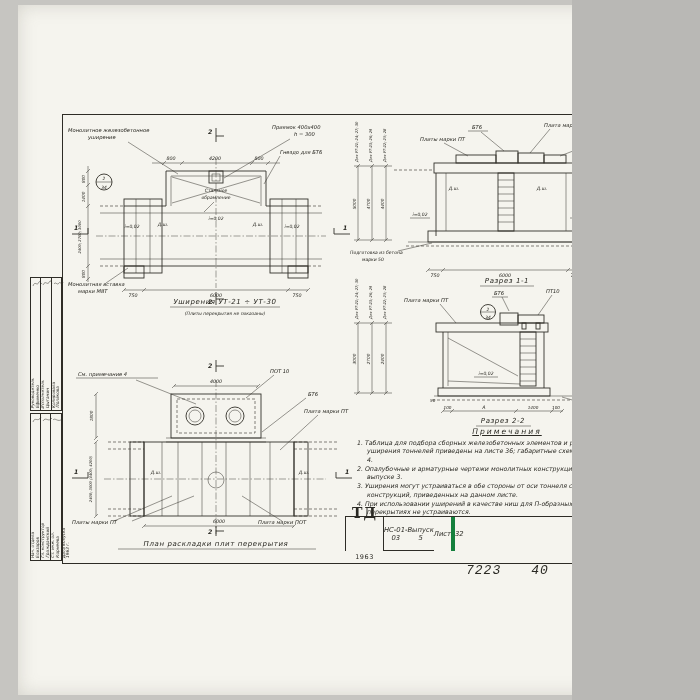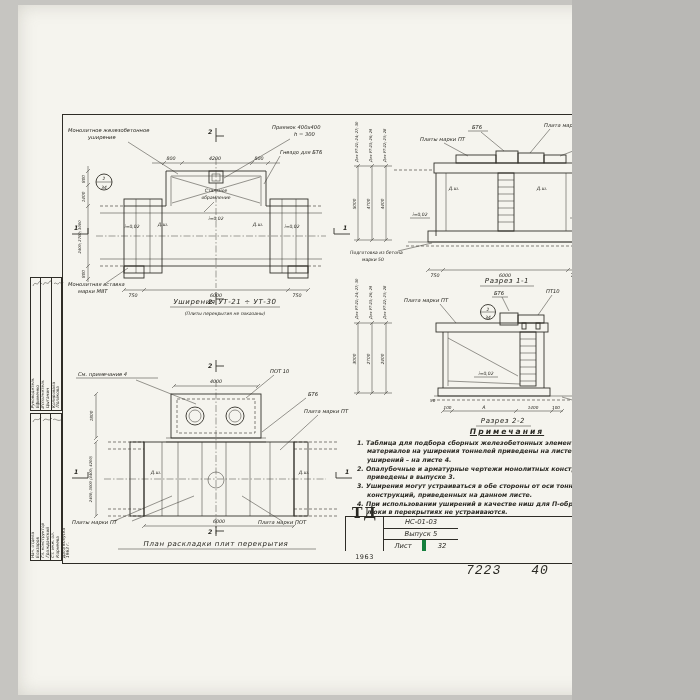--- a/index.html
+++ b/index.html
@@ -17,31 +17,31 @@
   svg text{font-family:"DejaVu Sans",sans-serif;fill:#26251f;font-style:italic;stroke:none;}
   .lbl{font-size:5.2px;}
   .sm{font-size:4.5px;}
   .dim{font-size:4.8px;}
   .rot{font-size:4.2px;}
   .forlbl{font-size:3.7px;}
   .ttl{font-size:7px;letter-spacing:.6px;}
   .mk{font-size:6.2px;font-weight:bold;}
   .co{font-size:4.4px;}
   
-  .notes{position:absolute;left:357px;top:427px;width:300px;font-style:italic;font-weight:bold;}
+  .notes{position:absolute;left:357px;top:427px;width:300px;font-style:italic;}
   .notes-h{text-align:center;font-size:7.6px;letter-spacing:2px;text-decoration:underline;margin-bottom:3px;}
   .note-item{font-size:6.25px;line-height:1.32;padding-left:10px;text-indent:-10px;margin-bottom:1px;}
   
   .tb{position:absolute;left:345px;top:516px;width:314px;height:35px;display:flex;
       border-top:1.5px solid #2e2c26;border-left:1.5px solid #2e2c26;box-sizing:border-box;background:#f5f4ee;}
   .tb-logo{width:38px;border-right:1.5px solid #2e2c26;display:flex;flex-direction:column;align-items:center;justify-content:center;box-sizing:border-box;}
   .tb-logo .td{font-size:14px;font-weight:bold;font-family:"DejaVu Serif",serif;line-height:.9;letter-spacing:1px;}
   .tb-logo .yr{font-size:6.5px;letter-spacing:.5px;margin-top:33px;}
   .tb-title{flex:1;display:flex;align-items:center;justify-content:center;font-style:italic;font-size:9.5px;letter-spacing:.5px;border-right:1.5px solid #2e2c26;box-sizing:border-box;}
-  .tb-right{width:74px;display:flex;flex-direction:column;box-sizing:border-box;text-align:center;}
+  .tb-right{width:74px;display:flex;flex-direction:row;box-sizing:border-box;text-align:center;}
   .tb-r-row{flex:1;display:flex;align-items:center;justify-content:center;font-style:italic;font-size:6.8px;border-bottom:1px solid #2e2c26;box-sizing:border-box;}
   .tb-r-row:last-child{border-bottom:none;}
   .tb-sheet{display:flex;width:100%;height:100%;}
   .tb-sheet .a{flex:1.2;display:flex;align-items:center;justify-content:center;border-right:4px solid #15803d;box-sizing:border-box;}
   .tb-sheet .b{flex:1;display:flex;align-items:center;justify-content:center;}
   .corner{position:absolute;left:617px;top:121px;width:39px;height:28px;border:1.6px solid #2e2c26;
           display:flex;align-items:center;justify-content:center;font-style:italic;font-size:10px;background:#f5f4ee;}
   .docnum{position:absolute;left:466px;top:563px;font-style:italic;font-size:13px;letter-spacing:1px;font-family:Liberation Mono, monospace;}
   .docnum span{margin-right:30px;}
   

